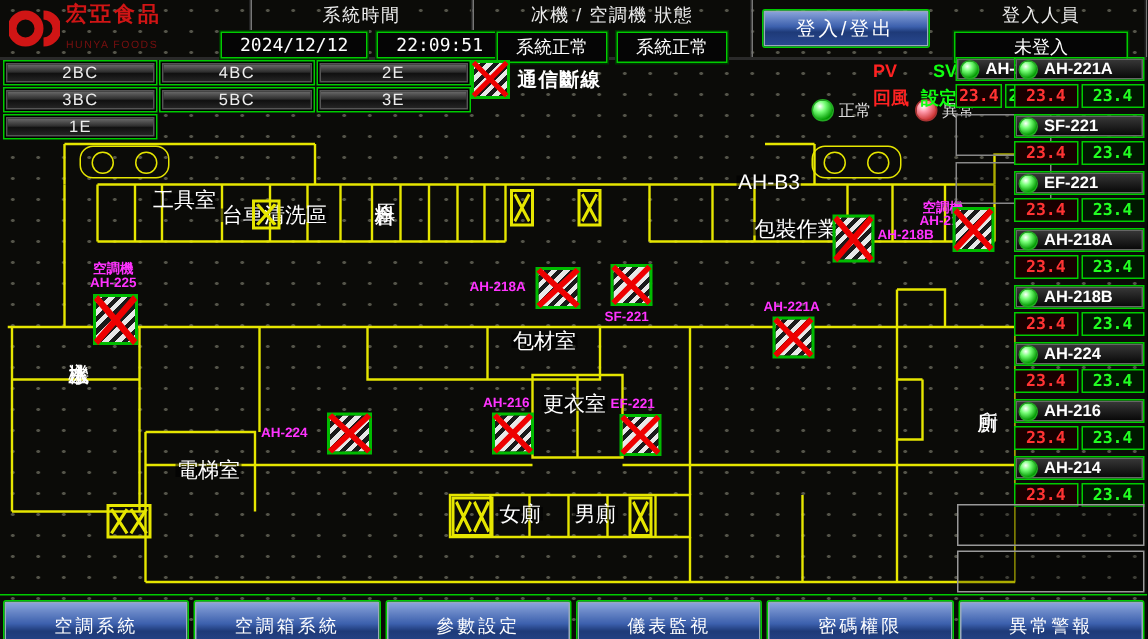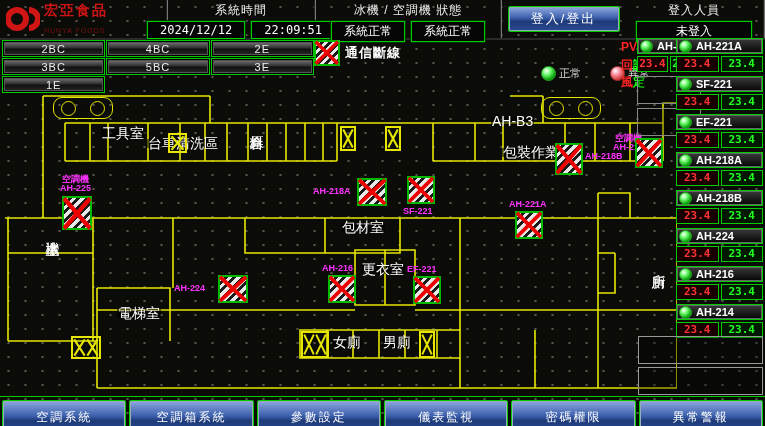--- a/index.html
+++ b/index.html
@@ -48,21 +48,21 @@
   #comm-legend .dev{width:26px;height:26px;}
   #comm-legend .txt{font-size:13px;font-weight:bold;color:#fff;letter-spacing:1px;}
   #state-legend{position:absolute;left:541px;top:66px;display:flex;gap:29px;align-items:center;}
   .led{width:13px;height:13px;border-radius:50%;border:1px solid #2a2;display:inline-block;}
   .led.g{background:radial-gradient(circle at 35% 30%,#fff,#7f7 30%,#090 75%,#030);}
   .led.r{background:radial-gradient(circle at 35% 30%,#fff,#f9a 30%,#c33 75%,#400);border-color:#a33;}
   #state-legend .item{display:flex;align-items:center;gap:3px;font-size:11px;color:#ddd;}
   
   #pvsv{position:absolute;left:582px;top:40px;width:56px;font-weight:bold;}
   #pvsv .r1,#pvsv .r2{display:flex;justify-content:space-between;}
-  .pv-c{color:#f22;margin-left:39px;} .sv-c{color:#1f1;}
+  .pv-c{color:#f22;} .sv-c{color:#1f1;}
   #pvsv .r1{font-size:12px;} #pvsv .r2{font-size:12px;margin-top:3px;}
   .entry-btn{display:flex;align-items:center;gap:4px;height:16px;
     background:linear-gradient(#3a3a3a,#050505);border:1px solid #0c0;
     box-shadow:inset 0 0 0 1px #666;padding:0 2px;cursor:pointer;width:100%;box-sizing:border-box;}
   .entry-btn .led{width:11px;height:11px;flex:none;}
   .entry-btn .nm{color:#fff;font-size:11px;font-weight:bold;white-space:nowrap;
     font-family:"Liberation Sans",sans-serif;}
   .vals{display:flex;gap:2px;margin-top:2px;}
   .vbox{flex:1;text-align:center;font-size:11px;font-weight:bold;border:1px solid #0c0;
         font-family:"DejaVu Sans Mono",monospace;padding:0 1px;line-height:14px;}

